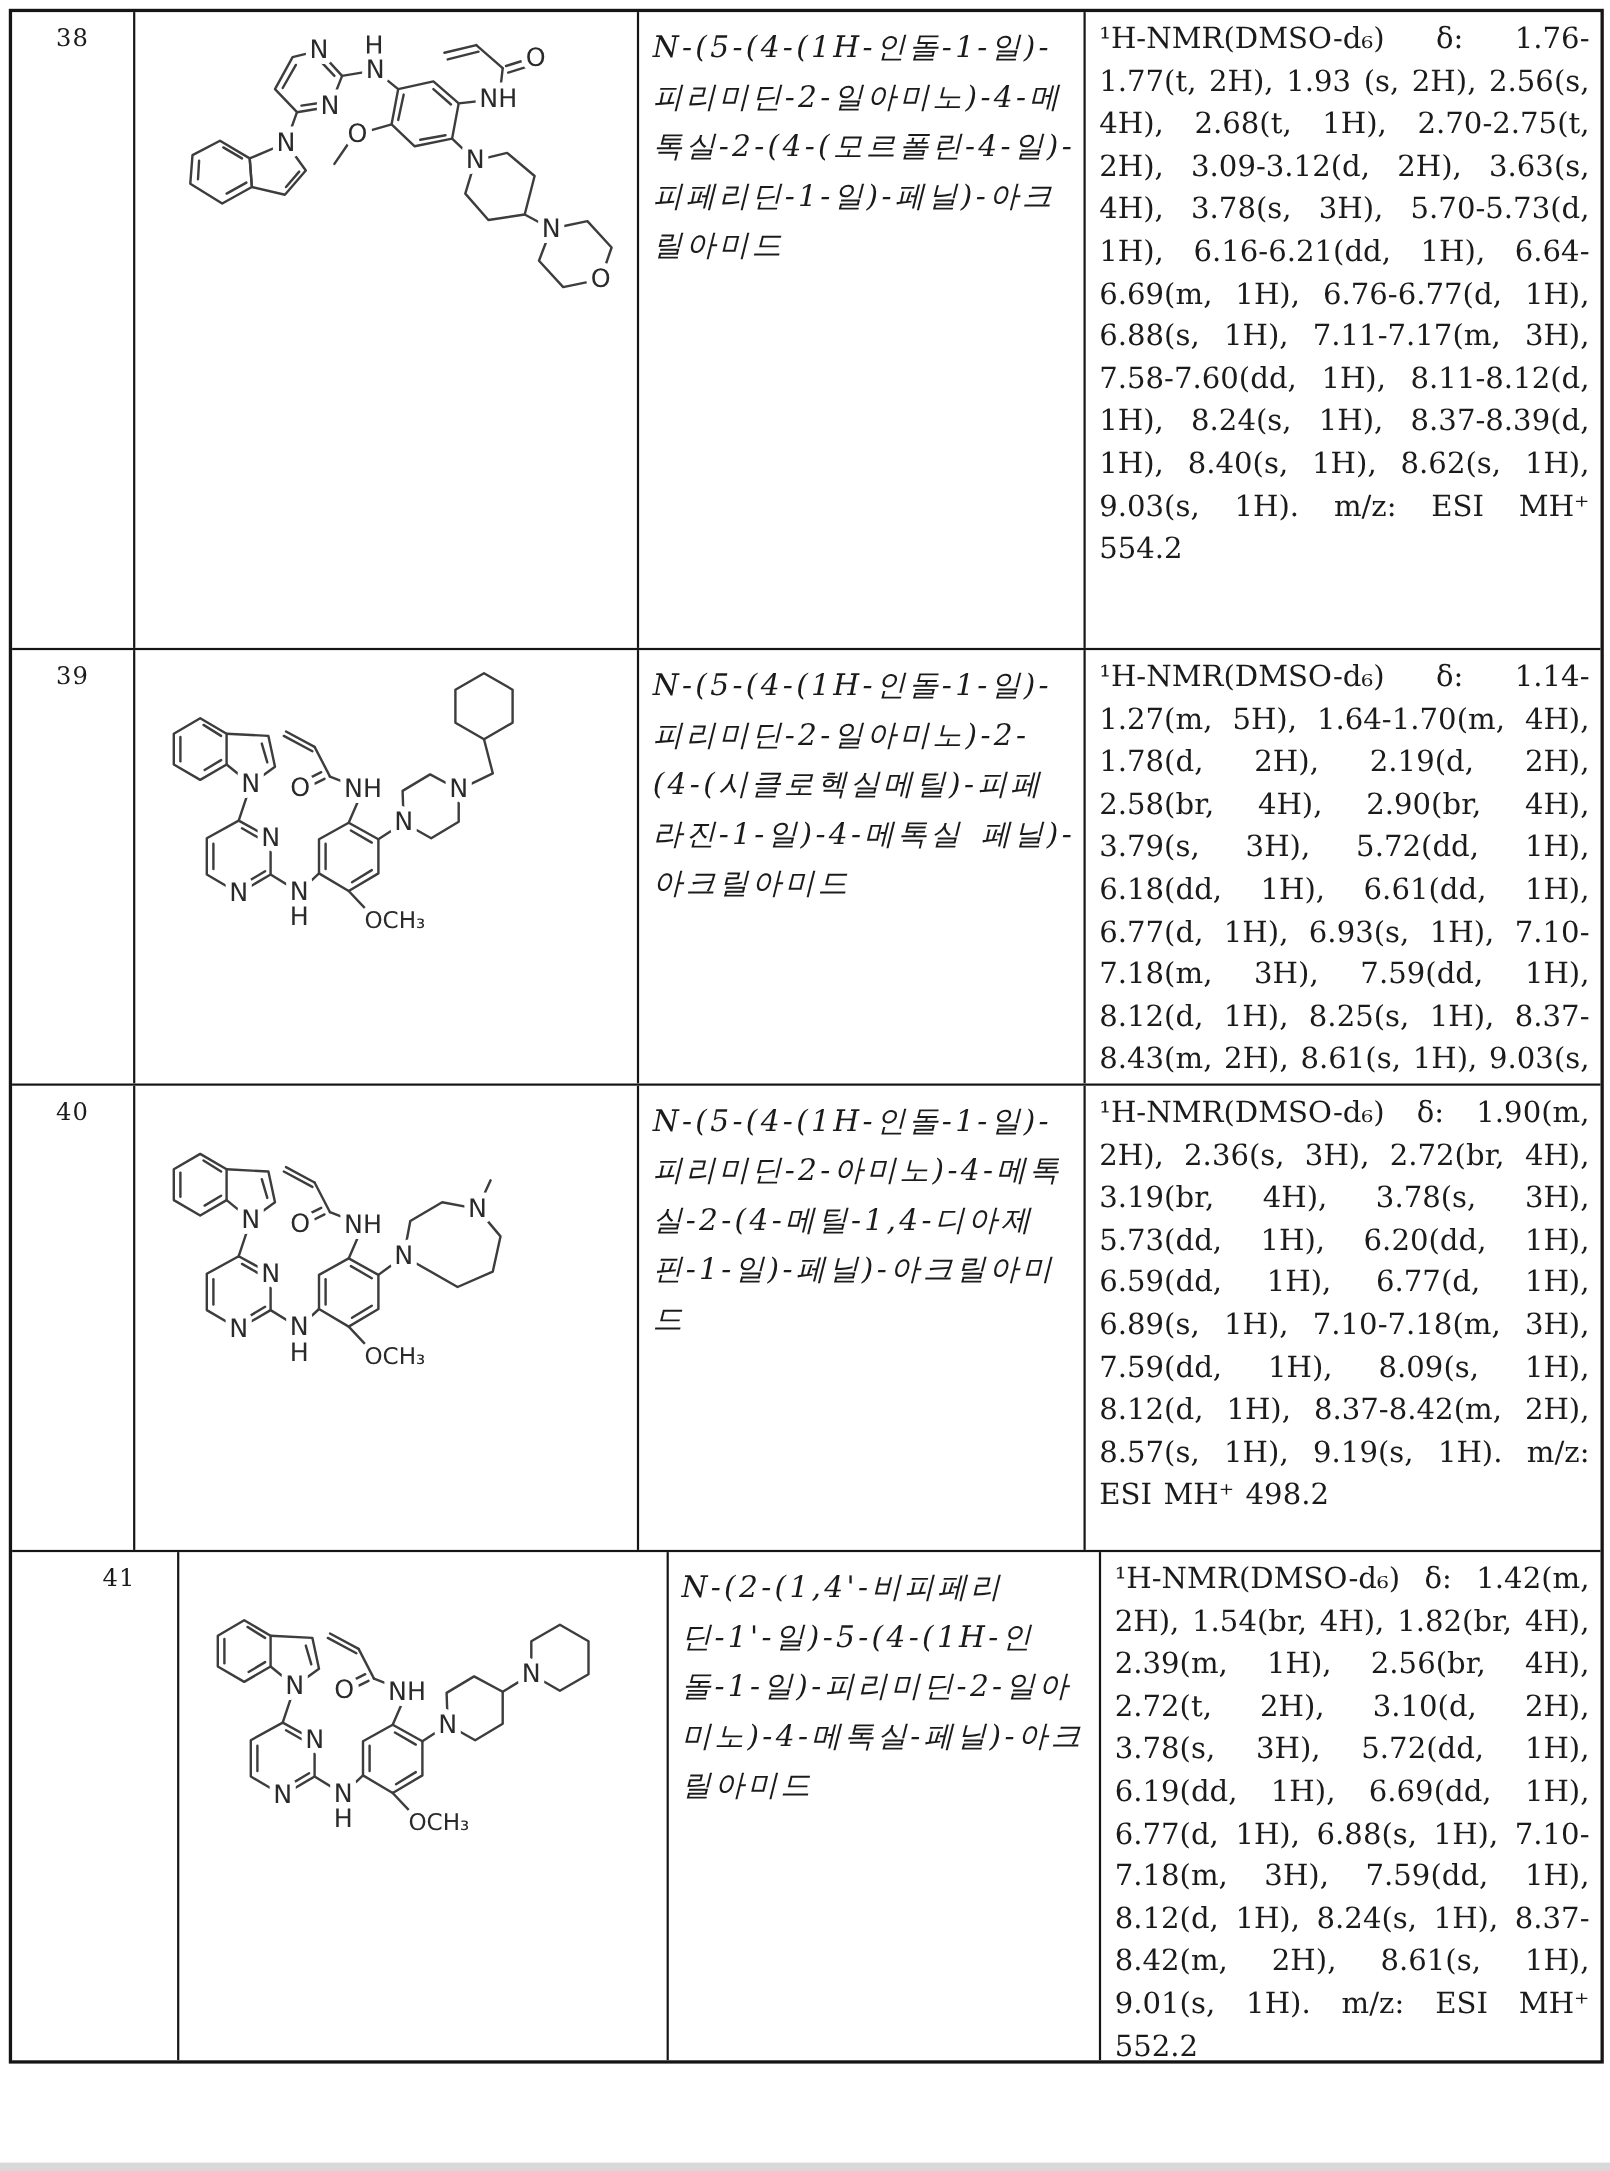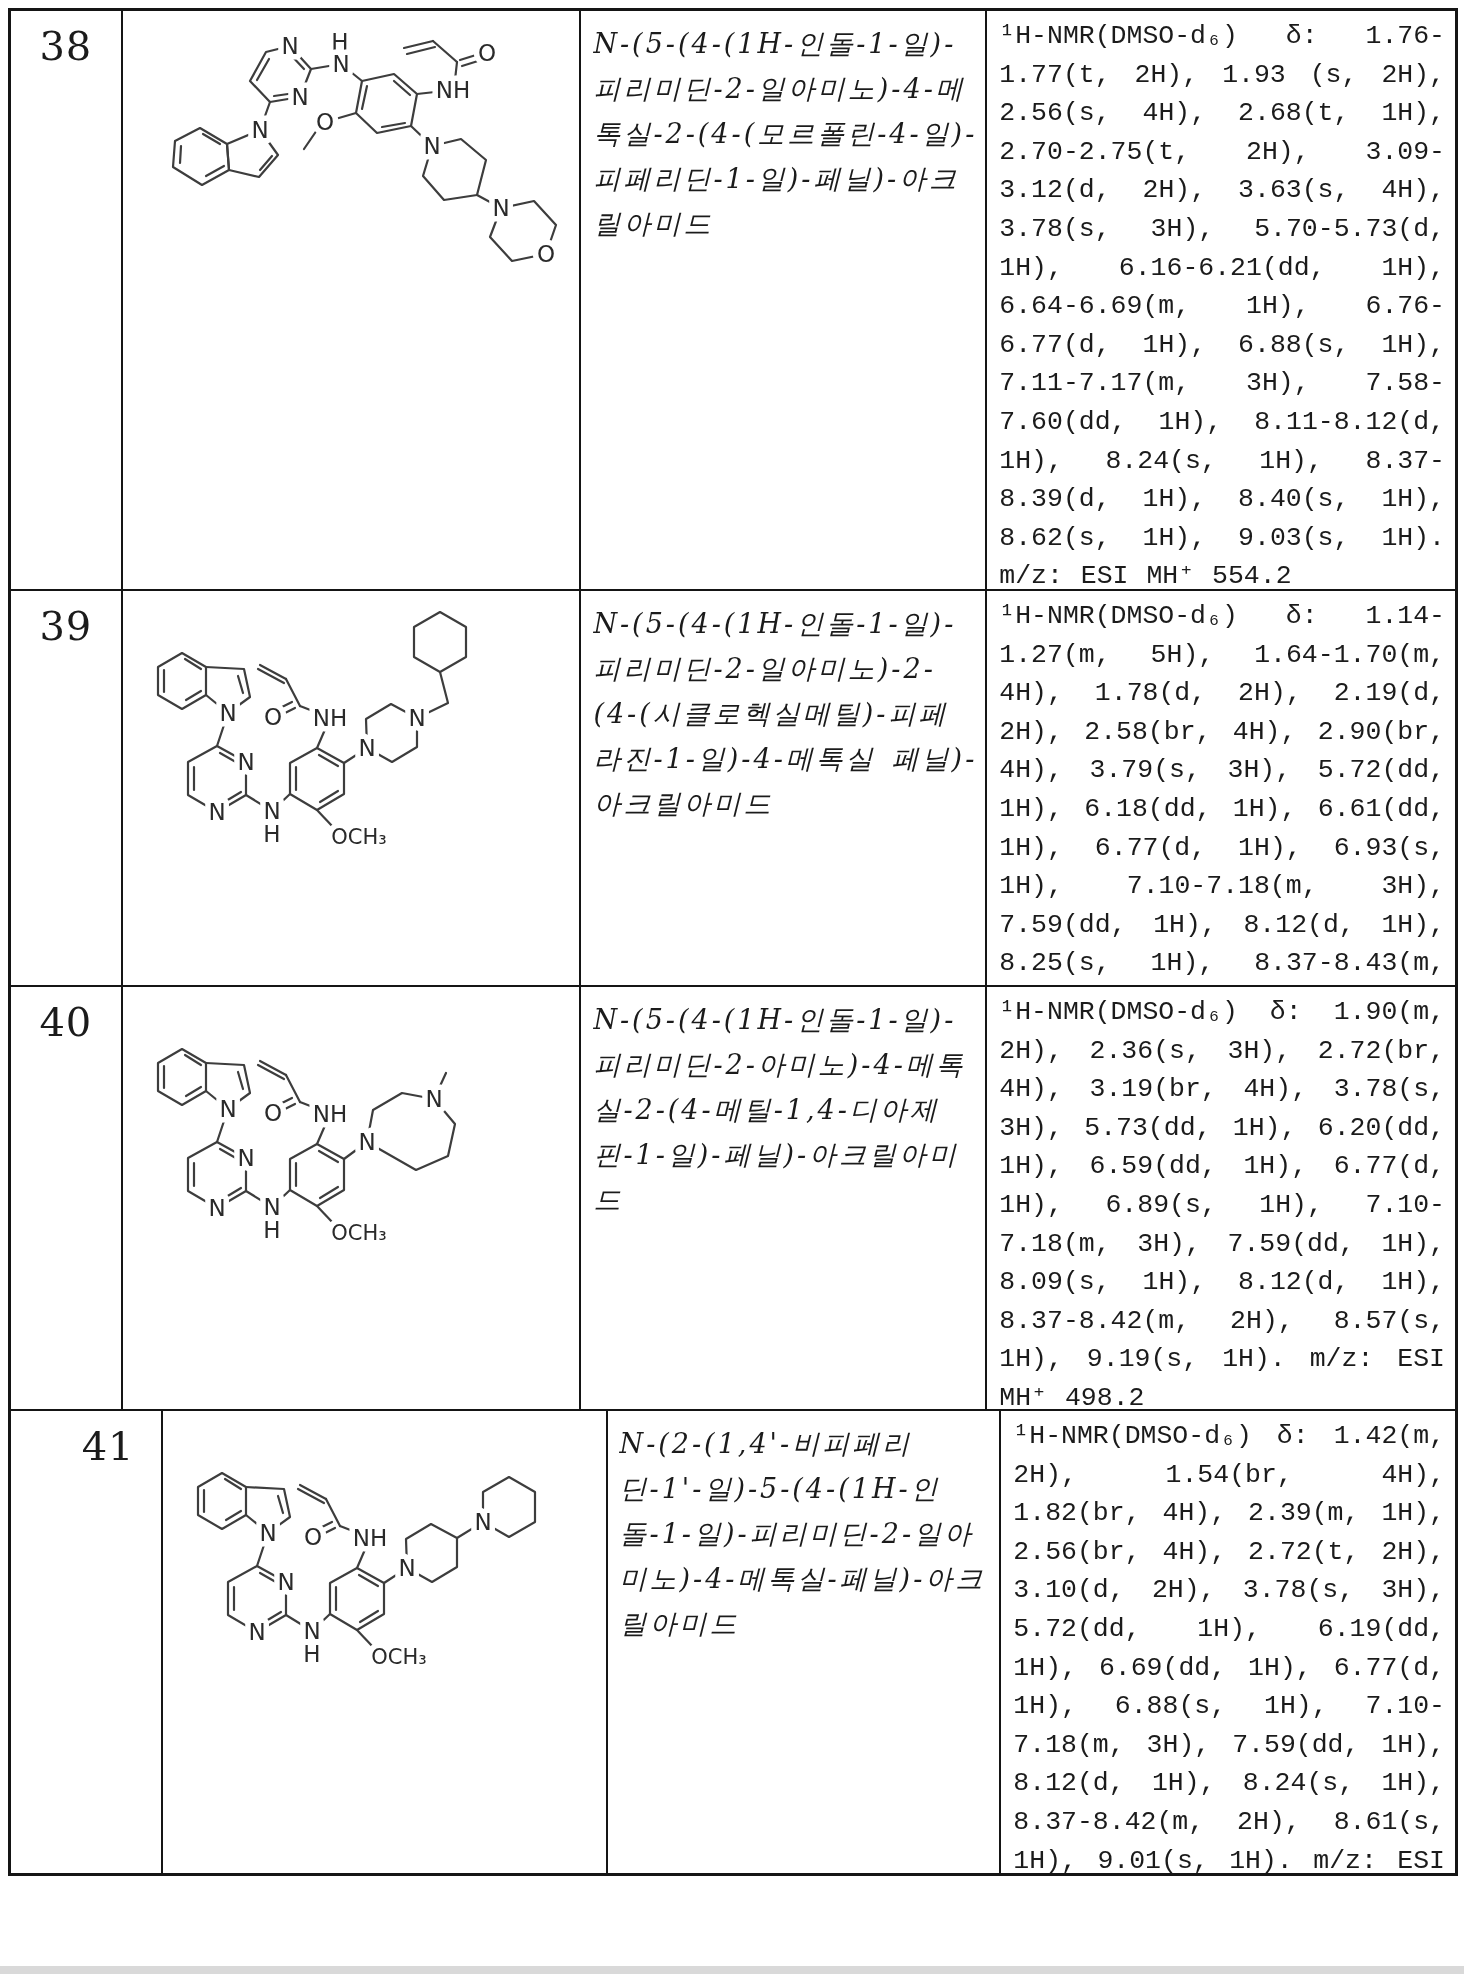--- a/index.html
+++ b/index.html
@@ -7,23 +7,23 @@
               font-family:"DejaVu Serif","Liberation Serif",serif; color:#1b1b1b; }
 
   .patent-table { position:absolute; left:8px; top:8px; width:1450px;
                   border:3px solid #151515; background:#fff; }
 
   .trow { display:flex; border-bottom:2px solid #151515; overflow:hidden; }
   .trow:last-child { border-bottom:none; }
   .r38 { height:580px; } .r39 { height:396px; } .r40 { height:424px; } .r41 { height:462px;padding-left:44px; }
 
   .cell { border-right:2px solid #151515; overflow:hidden; }
-  .cell:last-child { border-right:none;font-family:Liberation Mono, monospace; }
-
-  .col-no { width:112px; text-align:center; padding-top:12px; font-size:40px; letter-spacing:1px; }
+  .cell:last-child { border-right:none; }
+
+  .col-no { width:112px; text-align:center; padding-top:12px; font-size:22px; letter-spacing:1px; }
   .col-structure { width:460px; }
   .col-name { width:407px; padding:10px 8px 0 12px; font-size:27px; line-height:45px;
               letter-spacing:3px; text-align:justify;font-style:italic; }
   .col-nmr { width:469px; padding:6px 10px 0 12px; font-size:26.5px; line-height:38.6px;
              text-align:justify; word-spacing:2px; }
 
   .structure-svg { display:block; margin:2px 0 0 17px; }
   .b { fill:none; stroke:#3d3d3d; stroke-width:2.2px; stroke-linecap:round; stroke-linejoin:round; }
   .atom { font-family:"DejaVu Sans","Liberation Sans",sans-serif; font-size:23px; fill:#2a2a2a;
           text-anchor:middle; dominant-baseline:central;

